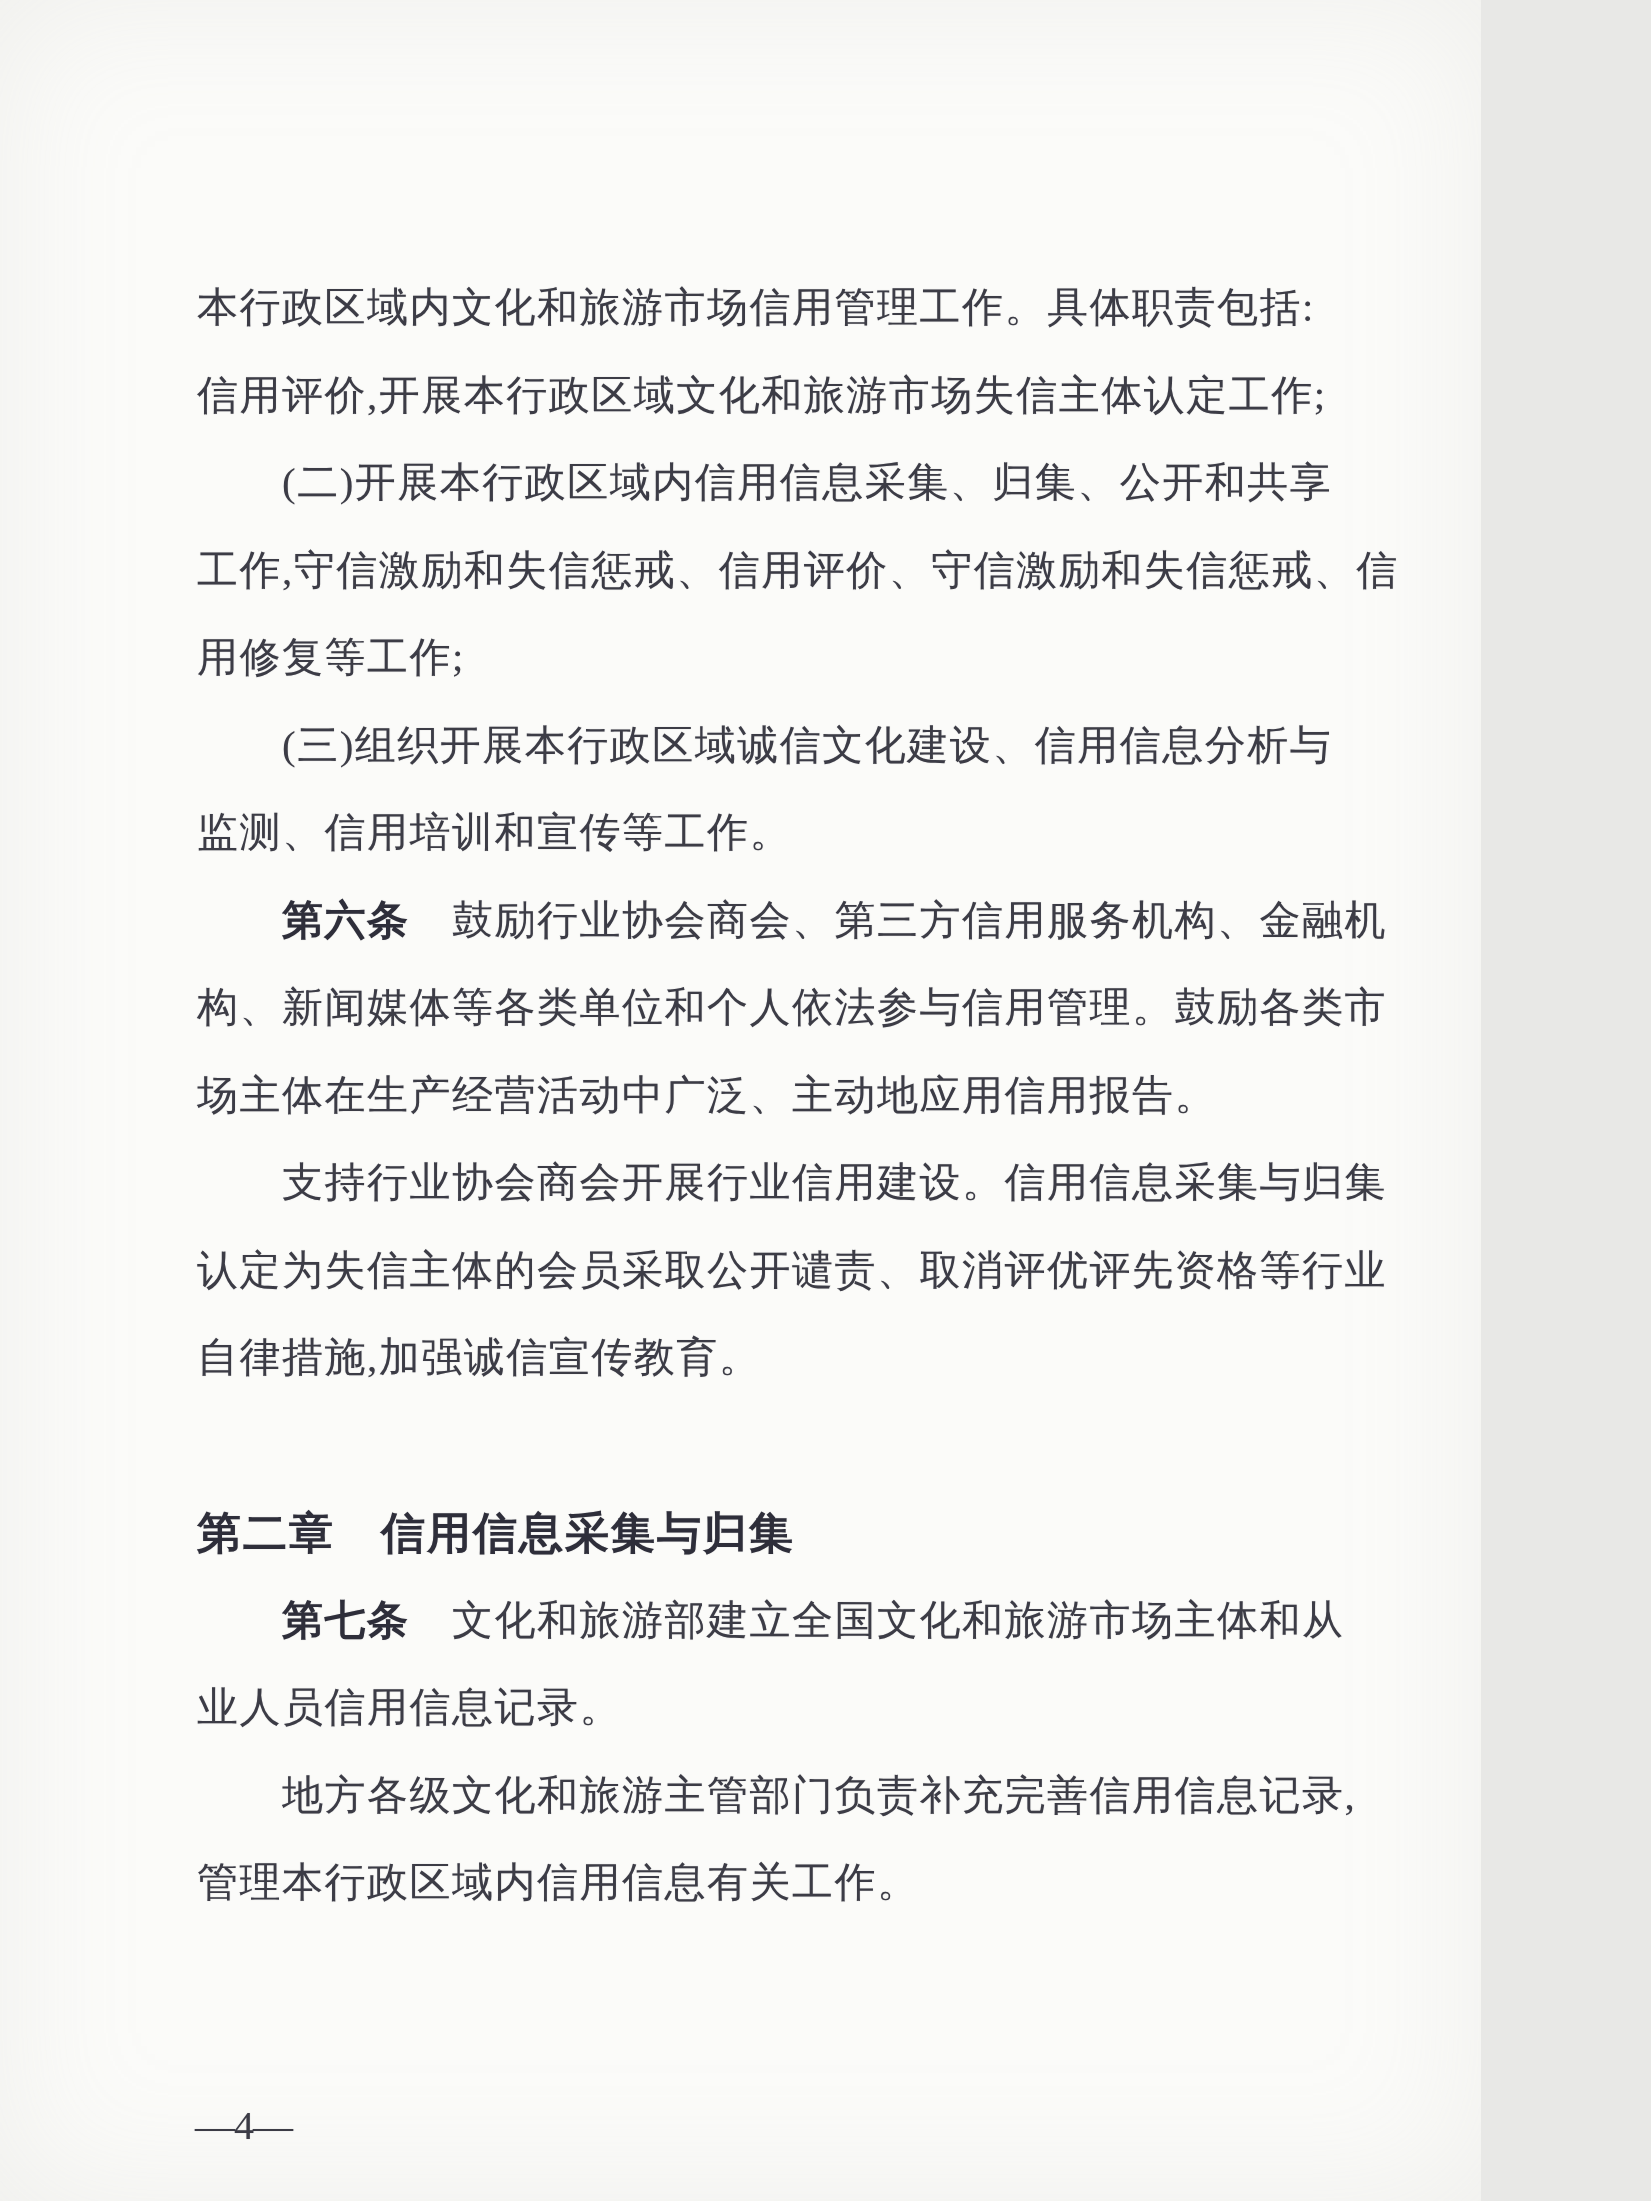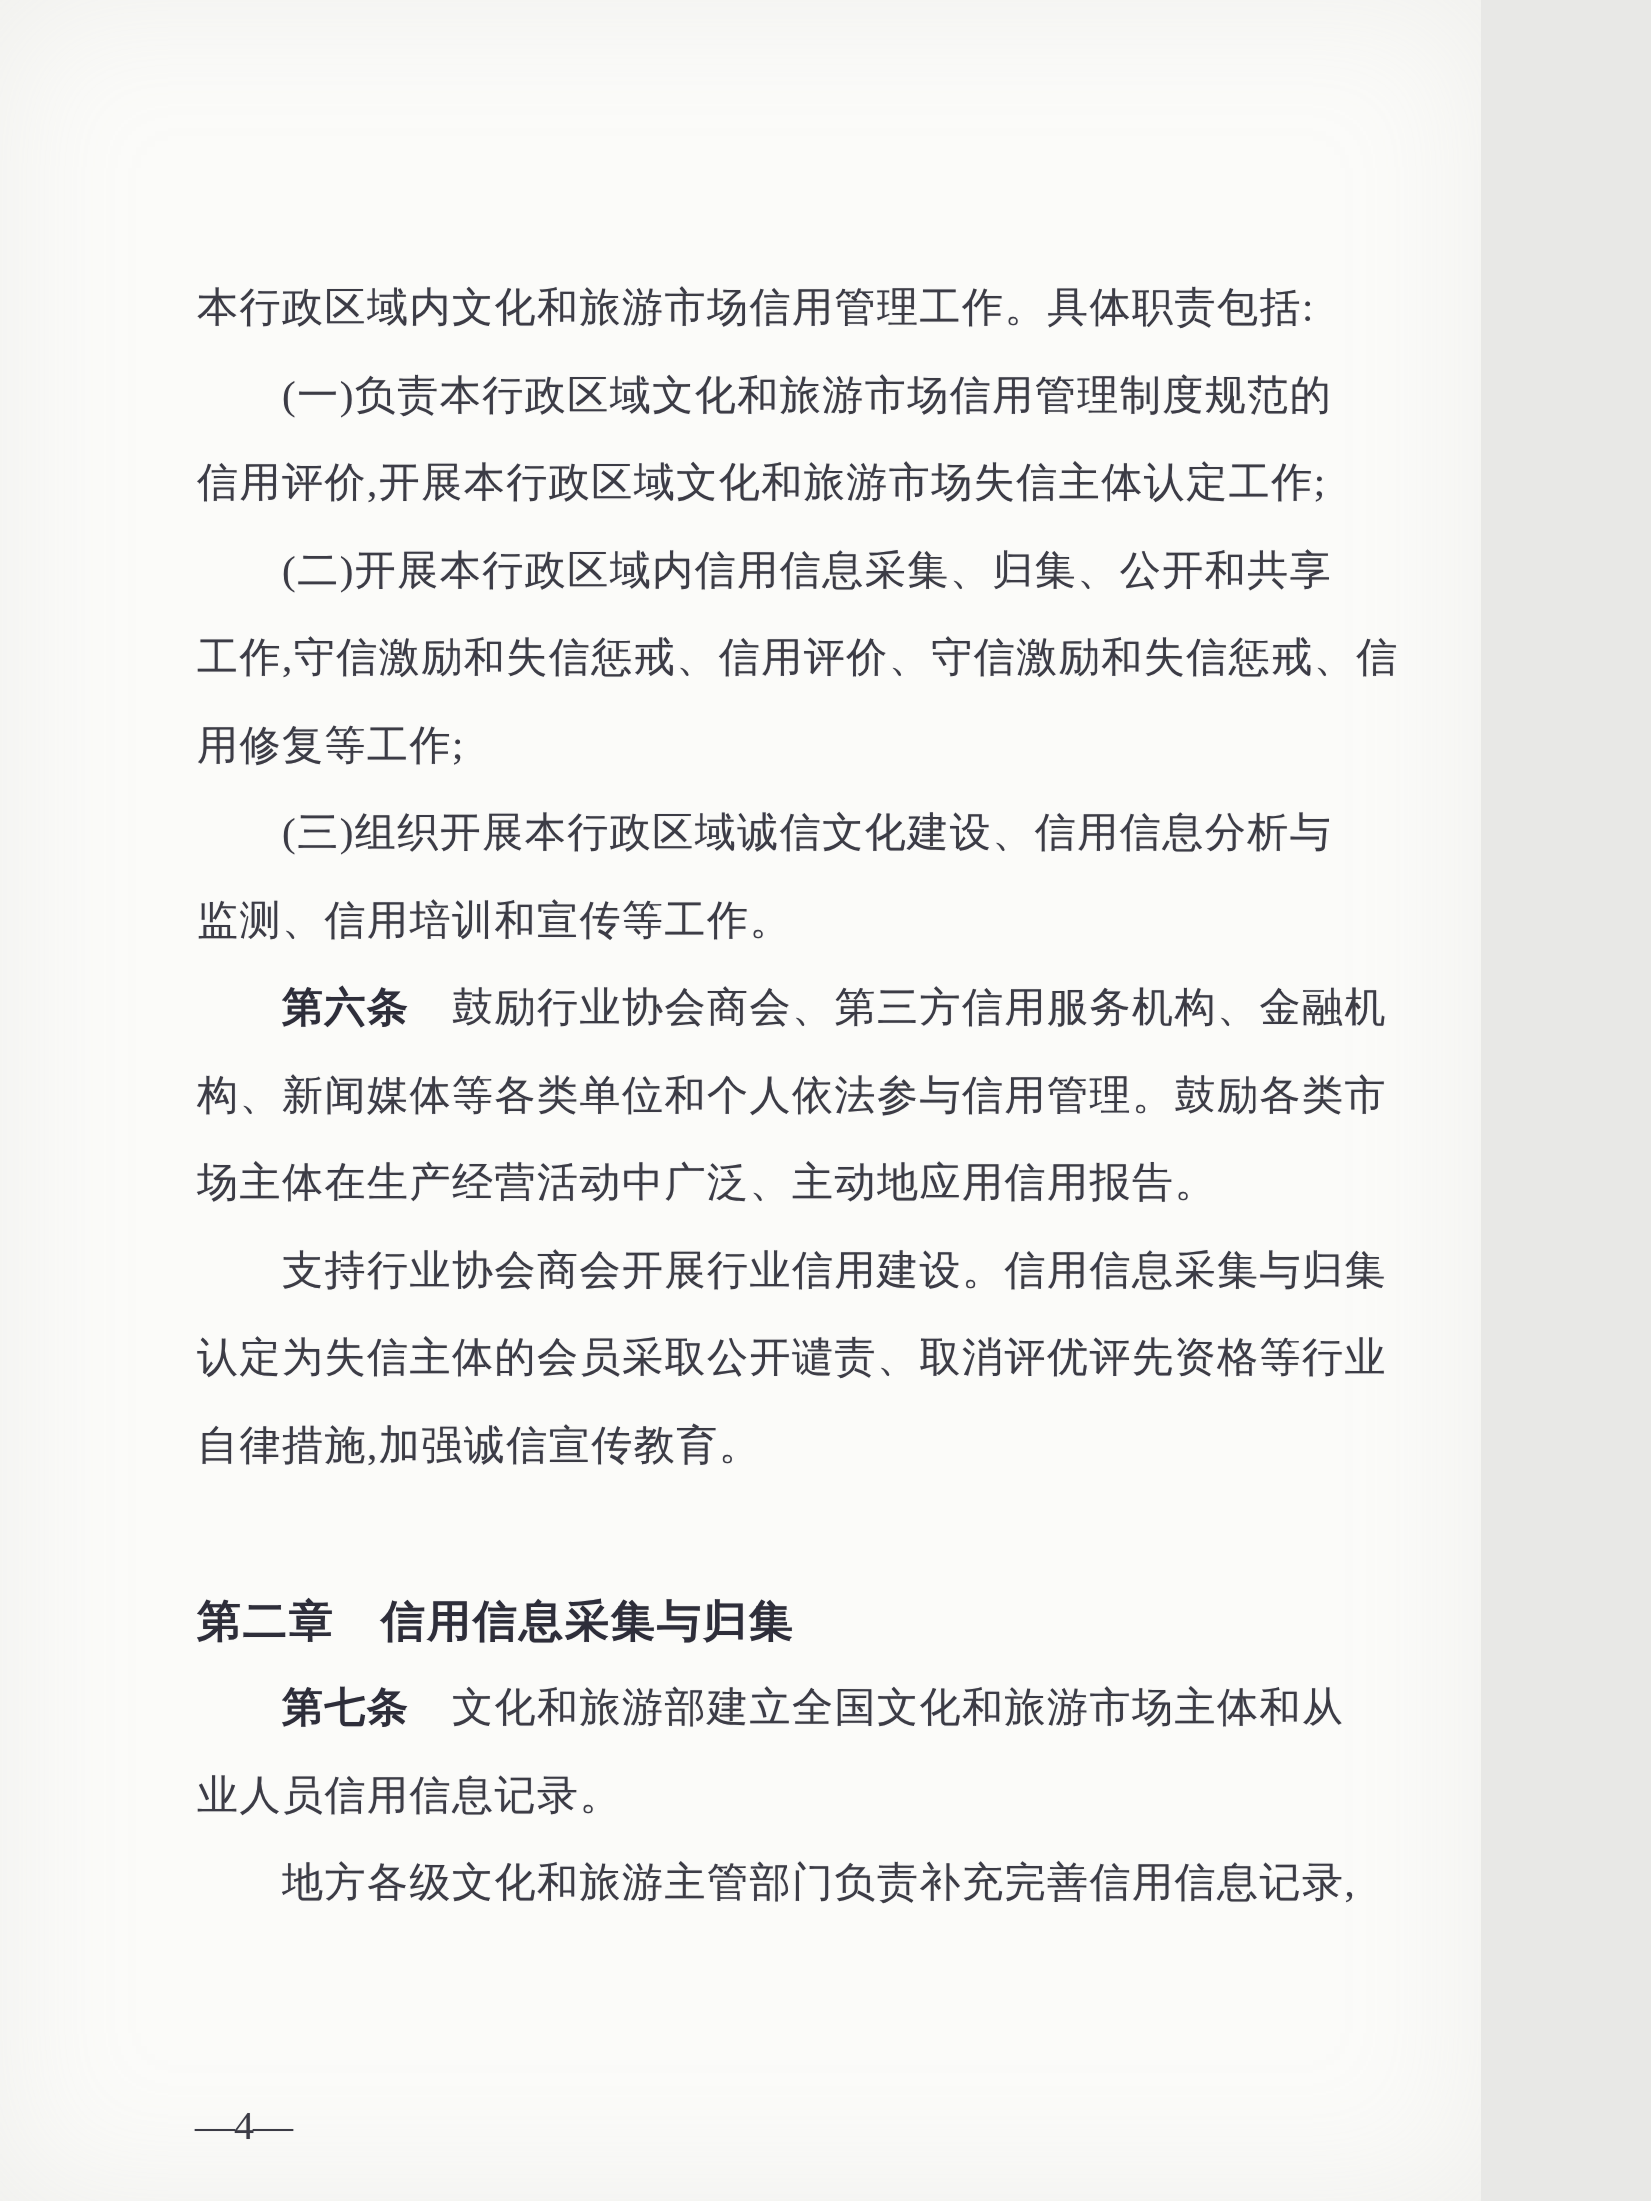--- a/index.html
+++ b/index.html
@@ -60,33 +60,33 @@
     text-shadow:0 0 1px rgba(62,62,74,0.35);
     font-family:"Liberation Serif","DejaVu Serif",serif;
   }
 </style>
 </head>
 <body>
 
 <div class="page">
   <div class="body-text" id="body-text">
       <div class="line"><span class="seg-fang">本行政区域内文化和旅游市场信用管理工作。具体职责包括:</span></div>
-      <div class="line indent"><span class="seg-fang">(一)负责本行政区域文化和旅游市场信用管理制度规范的</span></div>
       <div class="line"><span class="seg-fang">信用评价,开展本行政区域文化和旅游市场失信主体认定工作;</span></div>
       <div class="line indent"><span class="seg-fang">(二)开展本行政区域内信用信息采集、归集、公开和共享</span></div>
       <div class="line"><span class="seg-fang">工作,守信激励和失信惩戒、信用评价、守信激励和失信惩戒、信</span></div>
       <div class="line"><span class="seg-fang">用修复等工作;</span></div>
       <div class="line indent"><span class="seg-fang">(三)组织开展本行政区域诚信文化建设、信用信息分析与</span></div>
       <div class="line"><span class="seg-fang">监测、信用培训和宣传等工作。</span></div>
       <div class="line indent"><span class="seg-hei">第六条</span><span class="seg-fang">　鼓励行业协会商会、第三方信用服务机构、金融机</span></div>
       <div class="line"><span class="seg-fang">构、新闻媒体等各类单位和个人依法参与信用管理。鼓励各类市</span></div>
       <div class="line"><span class="seg-fang">场主体在生产经营活动中广泛、主动地应用信用报告。</span></div>
       <div class="line indent"><span class="seg-fang">支持行业协会商会开展行业信用建设。信用信息采集与归集</span></div>
       <div class="line"><span class="seg-fang">认定为失信主体的会员采取公开谴责、取消评优评先资格等行业</span></div>
       <div class="line"><span class="seg-fang">自律措施,加强诚信宣传教育。</span></div>
       <div class="line blank"></div>
       <div class="line center"><span class="seg-hei">第二章　信用信息采集与归集</span></div>
       <div class="line indent"><span class="seg-hei">第七条</span><span class="seg-fang">　文化和旅游部建立全国文化和旅游市场主体和从</span></div>
       <div class="line"><span class="seg-fang">业人员信用信息记录。</span></div>
       <div class="line indent"><span class="seg-fang">地方各级文化和旅游主管部门负责补充完善信用信息记录,</span></div>
+      <div class="line"><span class="seg-fang">管理本行政区域内信用信息有关工作。</span></div>
     </div>
   <div class="footer">—4—</div>
 </div>
 
 </body></html>

